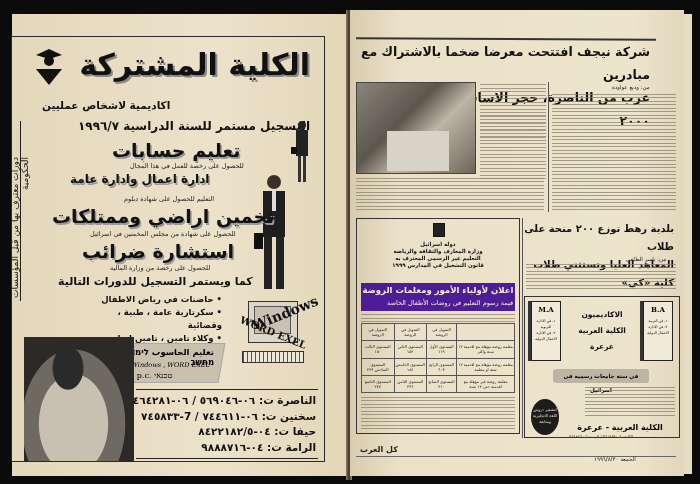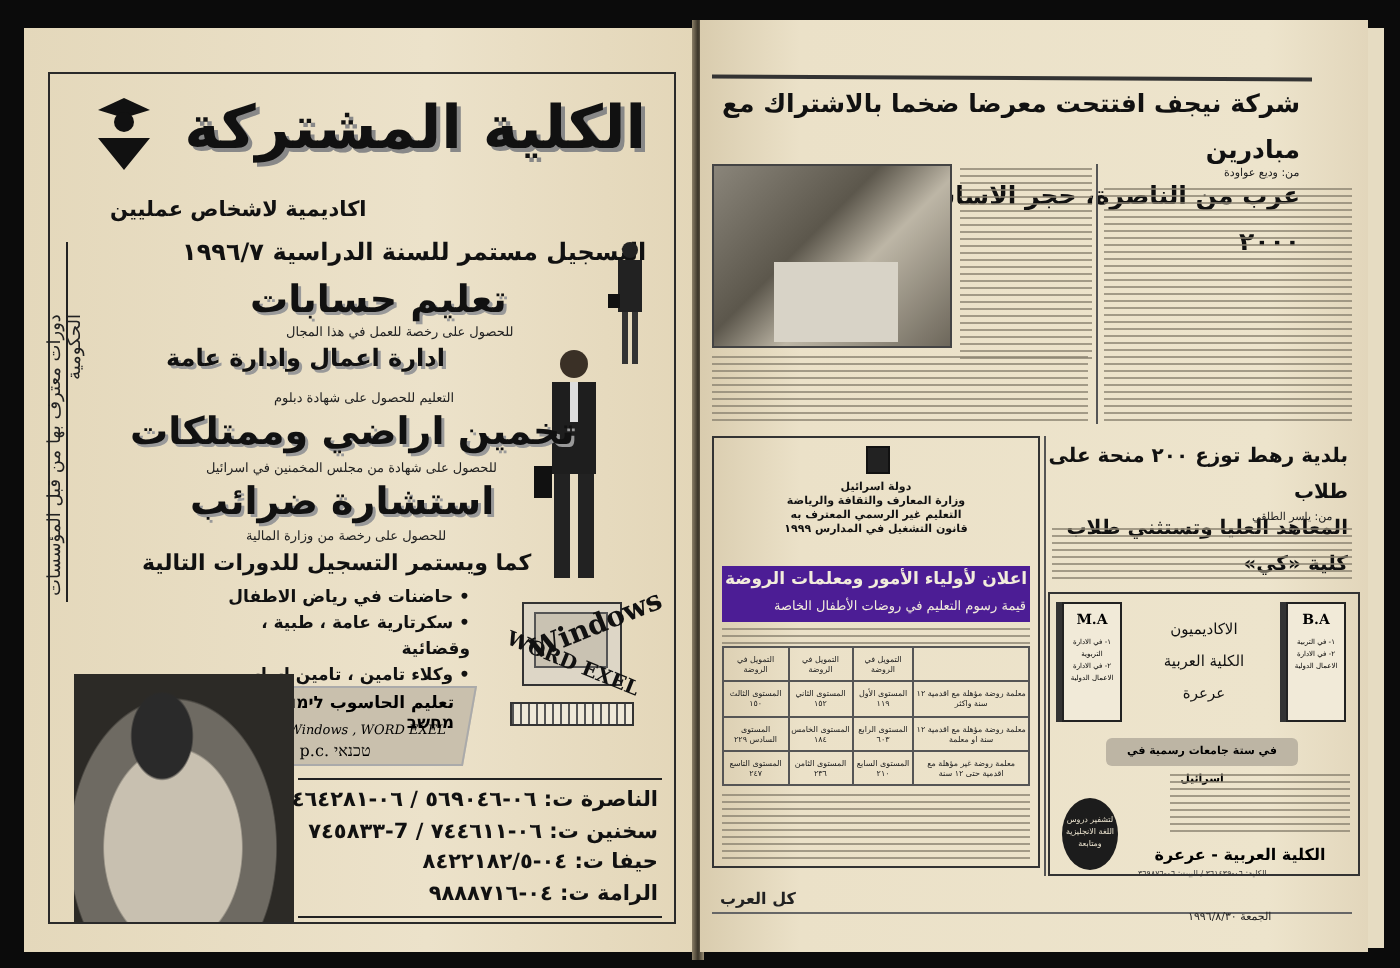--- a/index.html
+++ b/index.html
@@ -6,21 +6,21 @@
     html, body { width: 700px; height: 484px; background: #0b0b0b; overflow: hidden; }
     body { font-family: "DejaVu Sans", sans-serif; position: relative; }
 
     .page { position: absolute; background: #e9dfc6; }
     .left-page { left: 12px; top: 14px; width: 336px; height: 462px; background: linear-gradient(90deg,#e4d8bb 0%,#ece2ca 60%,#e3d6b8 100%); }
     .right-page { left: 350px; top: 10px; width: 334px; height: 466px; background: linear-gradient(90deg,#d9ccae 0%,#ebe1c8 15%,#ede4cc 85%,#e2d6bb 100%); }
     .right-edge { position:absolute; left: 684px; top: 14px; width: 8px; height: 460px; background:#e6dcc2; }
     .spine { position:absolute; left: 346px; top: 10px; width: 6px; height: 470px; background: linear-gradient(90deg,#8c8068,#3a3428,#9a8e74); }
 
     
-    .ad-frame { position: absolute; left: 24px; top: 36px; width: 314px; height: 426px; border: 1.5px solid #2a2a2a; }
+    .ad-frame { position: absolute; left: 11px; top: 36px; width: 314px; height: 426px; border: 1.5px solid #2a2a2a; }
     .ad-title { position:absolute; right: 14px; top: 10px; font-size: 30px; font-weight: bold; direction: rtl; color:#111; letter-spacing: 1px; text-shadow: 2px 2px 0 #888; }
     .grad-icon { position:absolute; left: 22px; top: 10px; width: 30px; height: 40px; }
     .ad-sub { position:absolute; left: 30px; top: 62px; font-size: 10.5px; font-weight: bold; direction: rtl; color:#111; }
     .vert-bar { position:absolute; left: 8px; top: 84px; width: 4px; height: 180px; border-left: 1.5px solid #222; }
     .vert-text { position:absolute; left: -2px; top: 120px; writing-mode: vertical-rl; transform: rotate(180deg); font-size: 9px; color:#222; direction: rtl; height: 150px; }
     .reg-line { position:absolute; left: 66px; top: 82px; font-size: 12px; font-weight: bold; direction: rtl; color:#111; }
     .course { position:absolute; font-weight: bold; direction: rtl; color:#111; text-shadow: 1.5px 1.5px 0 #999; }
     .note { position:absolute; font-size: 6.5px; direction: rtl; color:#222; }
     .c1 { left: 100px; top: 102px; font-size: 19px; }
     .n1 { left: 118px; top: 125px; }
@@ -68,21 +68,21 @@
     .gov-table td { border: 1px solid #555; text-align:center; color:#222; padding: 0 1px; }
     .footer-logo { position:absolute; left: 360px; top: 445px; font-size: 8px; font-weight: bold; color:#222; direction: rtl; }
     .footer-rule { position:absolute; left: 356px; top: 456px; width: 320px; height: 1px; background:#666; }
 
     .ara-ad { position:absolute; left: 524px; top: 296px; width: 156px; height: 142px; border: 1.5px solid #333; }
     .scroll { position:absolute; top: 4px; width: 30px; height: 60px; background:#f1ead8; border: 1.5px solid #222; box-shadow: -3px 0 0 #333; }
     .scroll .deg { font-family: "DejaVu Serif", serif; font-size: 7px; font-weight: bold; text-align:center; margin-top: 3px; }
     .scroll .deg-lines { font-size: 3.5px; text-align:center; direction: rtl; line-height: 6px; margin-top: 4px; }
     .sc-ma { left: 6px; }
     .sc-ba { right: 6px; }
-    .ara-center { position:absolute; left: 42px; width: 70px; top: 10px; direction: rtl; text-align:center; font-size: 7.5px; font-weight: normal; line-height: 16px; color:#111; }
+    .ara-center { position:absolute; left: 42px; width: 70px; top: 10px; direction: rtl; text-align:center; font-size: 7.5px; font-weight: bold; line-height: 16px; color:#111; }
     .ara-banner { position:absolute; left: 28px; top: 72px; width: 96px; height: 14px; background:#bdb5a4; border-radius: 3px; direction: rtl; text-align:center; font-size: 5.5px; font-weight: bold; line-height: 14px; }
     .ara-oval { position:absolute; left: 6px; top: 102px; width: 28px; height: 36px; border-radius: 50%; background:#1c1c1c; color:#e8e0cc; font-size: 4px; text-align:center; padding-top: 8px; direction: rtl; line-height: 6px; }
     .ara-name { position:absolute; left: 40px; top: 126px; width: 110px; direction: rtl; text-align:center; font-size: 8px; font-weight: bold; }
     .date-line { position:absolute; left: 594px; top: 456px; font-size: 5.5px; color:#222; direction: rtl; }
     .tiny { font-size: 4px; direction: rtl; color:#333; position:absolute; }
   </style>
 </head>
 <body>
 
 <div class="page left-page"></div>

